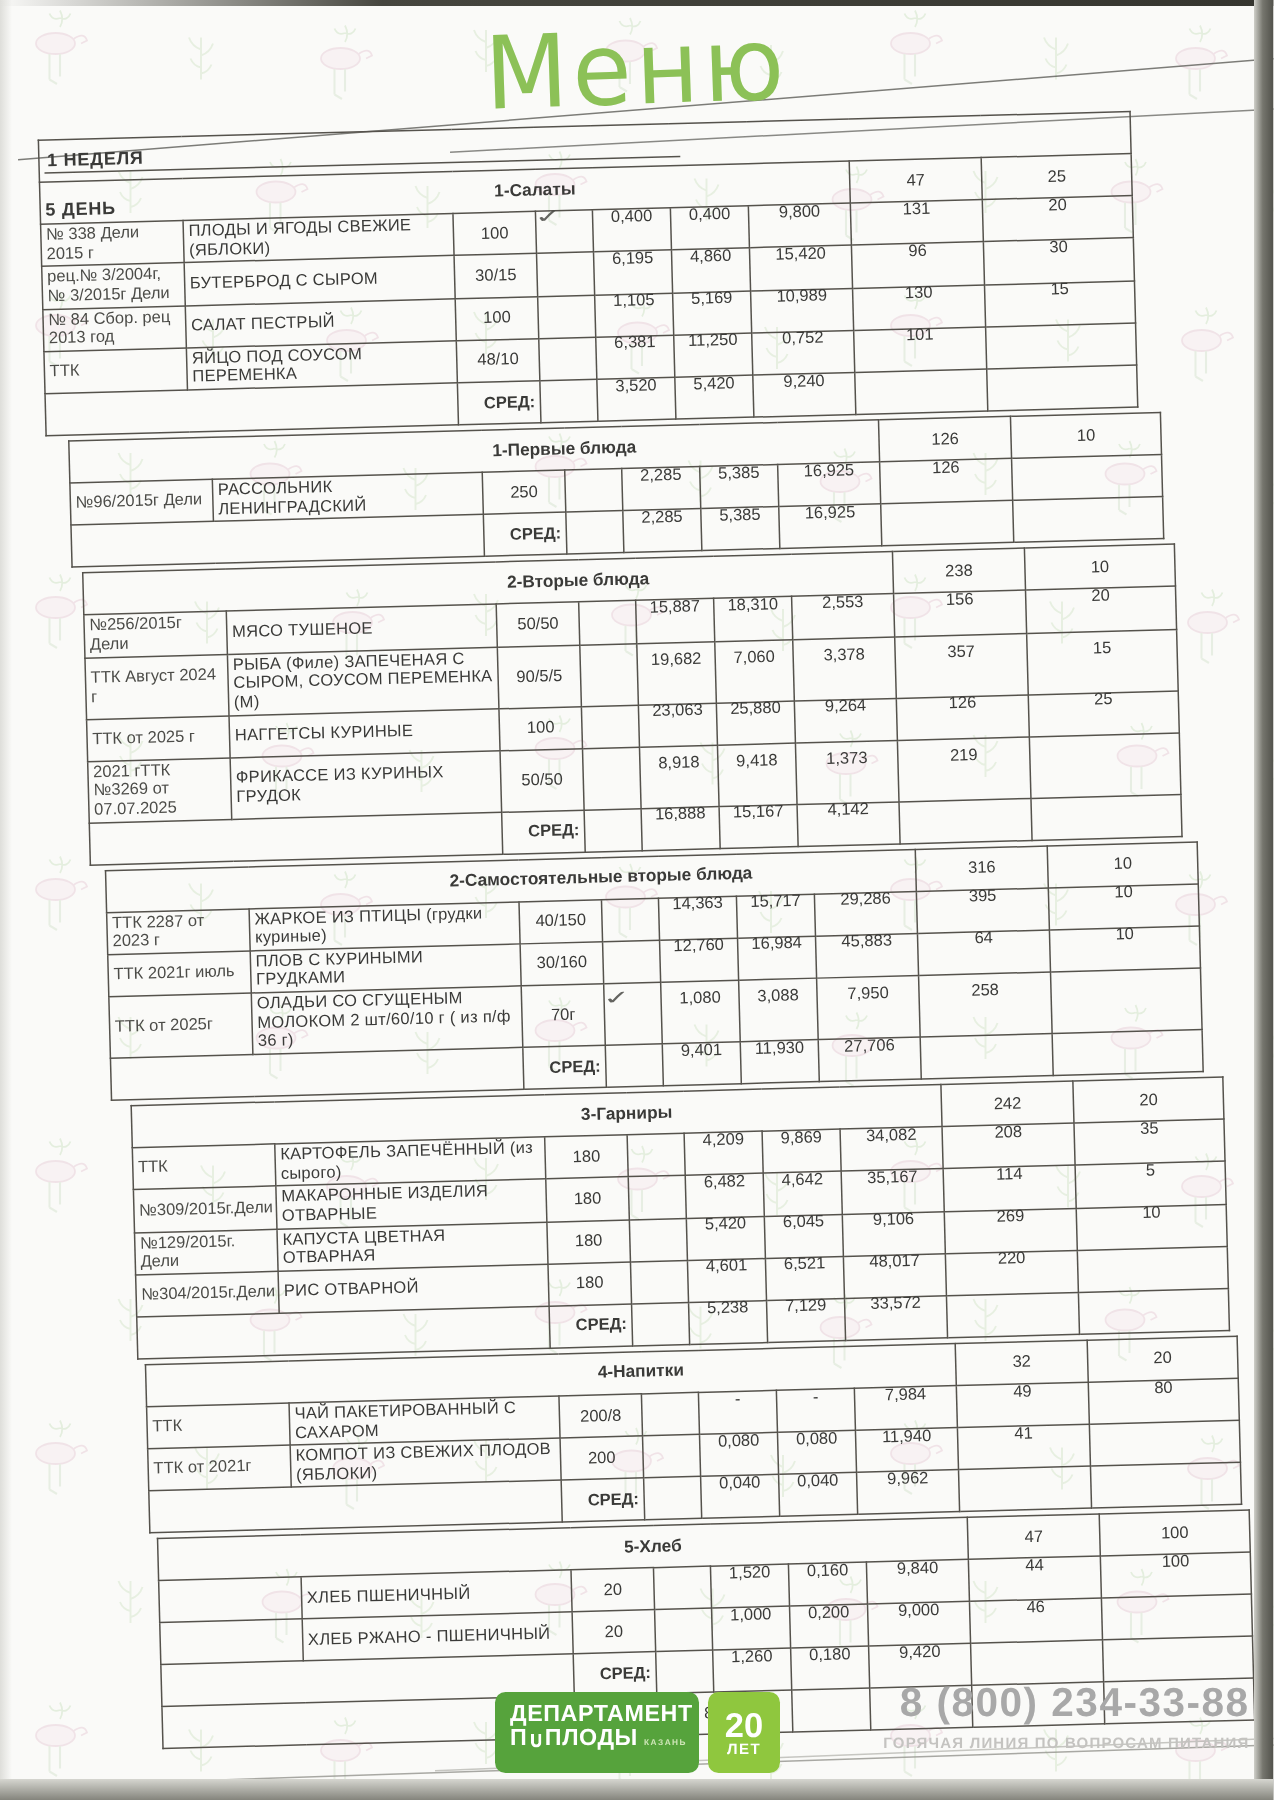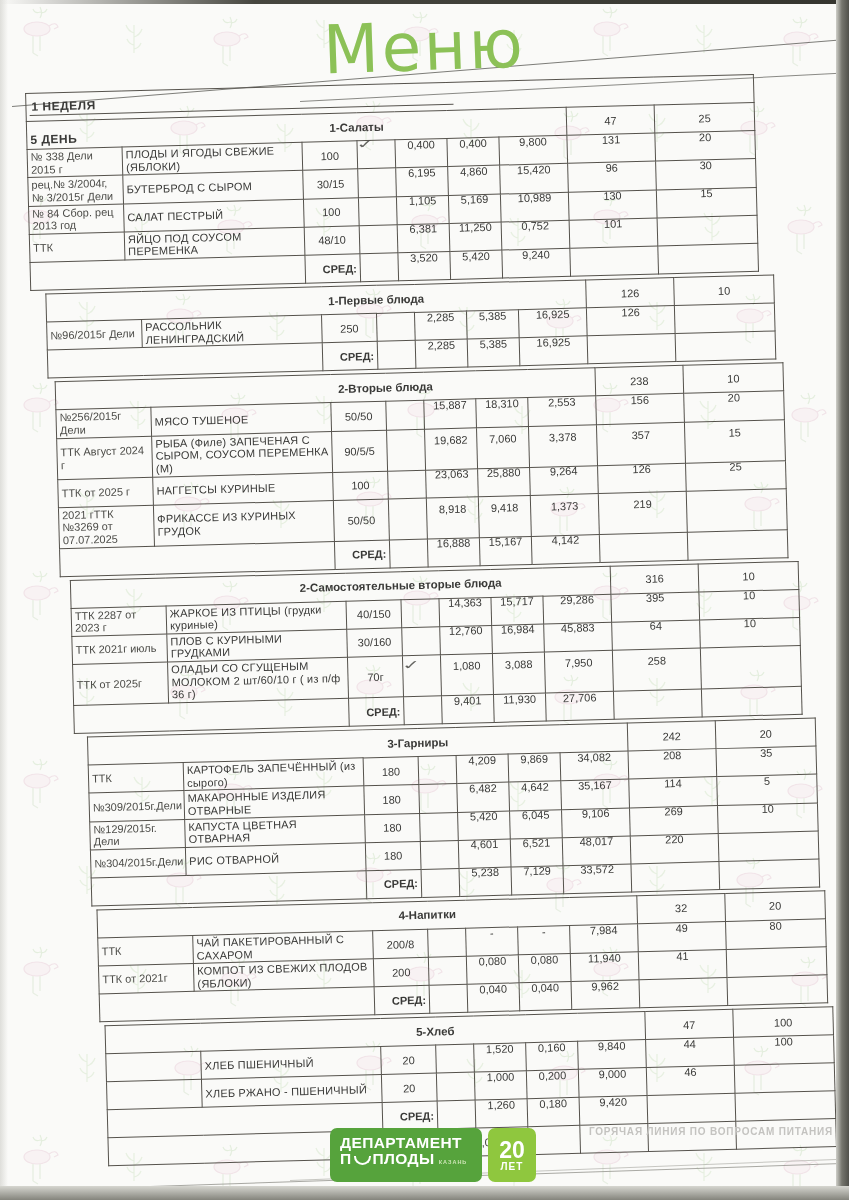--- a/index.html
+++ b/index.html
@@ -51,21 +51,21 @@
   .nv{position:relative;top:-9px;display:inline-block;background:transparent;}
   td.nb{border:none;}
   .ck{position:relative;top:-11px;display:inline-block;color:#4a4a46;
       transform:scaleX(1.9) rotate(-6deg);font-size:12px;opacity:.85;}
   td.totlab{text-align:right;font-weight:bold;font-size:11.5px;padding-right:5px;border-left:none;}
   td.totval{text-align:center;}
 
   
   .footer{position:absolute;left:0;top:1120px;width:100%;z-index:6;}
   .logo-wrap{position:absolute;left:330px;top:8px;display:flex;gap:6px;}
-  .logo-main{width:152px;height:54px;background:#56a33c;border-radius:7px;color:#fff;
+  .logo-main{width:136px;height:54px;background:#56a33c;border-radius:7px;color:#fff;
     padding:7px 8px 0 10px;box-sizing:border-box;line-height:1.05;}
   .logo-main .l1{font-weight:bold;font-size:15.5px;letter-spacing:.4px;}
   .logo-main .l2{font-weight:bold;font-size:15.5px;letter-spacing:.4px;display:flex;align-items:center;}
   .smile{display:inline-block;width:13px;height:7px;border:2.5px solid #fff;border-top:none;
     border-radius:0 0 9px 9px;margin:3px 2px 0 2px;}
   .city{font-size:5.5px;letter-spacing:1px;color:#cfe6b8;margin-left:4px;align-self:flex-end;padding-bottom:2px;}
   .logo-years{width:48px;height:54px;background:#8fc73e;border-radius:7px;color:#fff;
     display:flex;flex-direction:column;align-items:center;justify-content:center;line-height:1;}
   .logo-years .y1{font-weight:bold;font-size:23px;}
   .logo-years .y2{font-weight:bold;font-size:10px;letter-spacing:1px;}
@@ -1100,20 +1100,21 @@
         <span>ПЛОДЫ</span>
         <span class="city">КАЗАНЬ</span>
       </div>
     </div>
     <div class="logo-years">
       <div class="y1">20</div>
       <div class="y2">ЛЕТ</div>
     </div>
   </div>
   <div class="phone-wrap">
+    <div class="phone">8 (800) 234-33-88</div>
     <div class="hotline">ГОРЯЧАЯ ЛИНИЯ ПО ВОПРОСАМ ПИТАНИЯ</div>
   </div>
 </div>
 
 <div class="edge-top"></div>
 <div class="edge-right"></div>
 <div class="edge-bottom"></div>
 <div class="edge-left"></div>
 
 </body></html>

